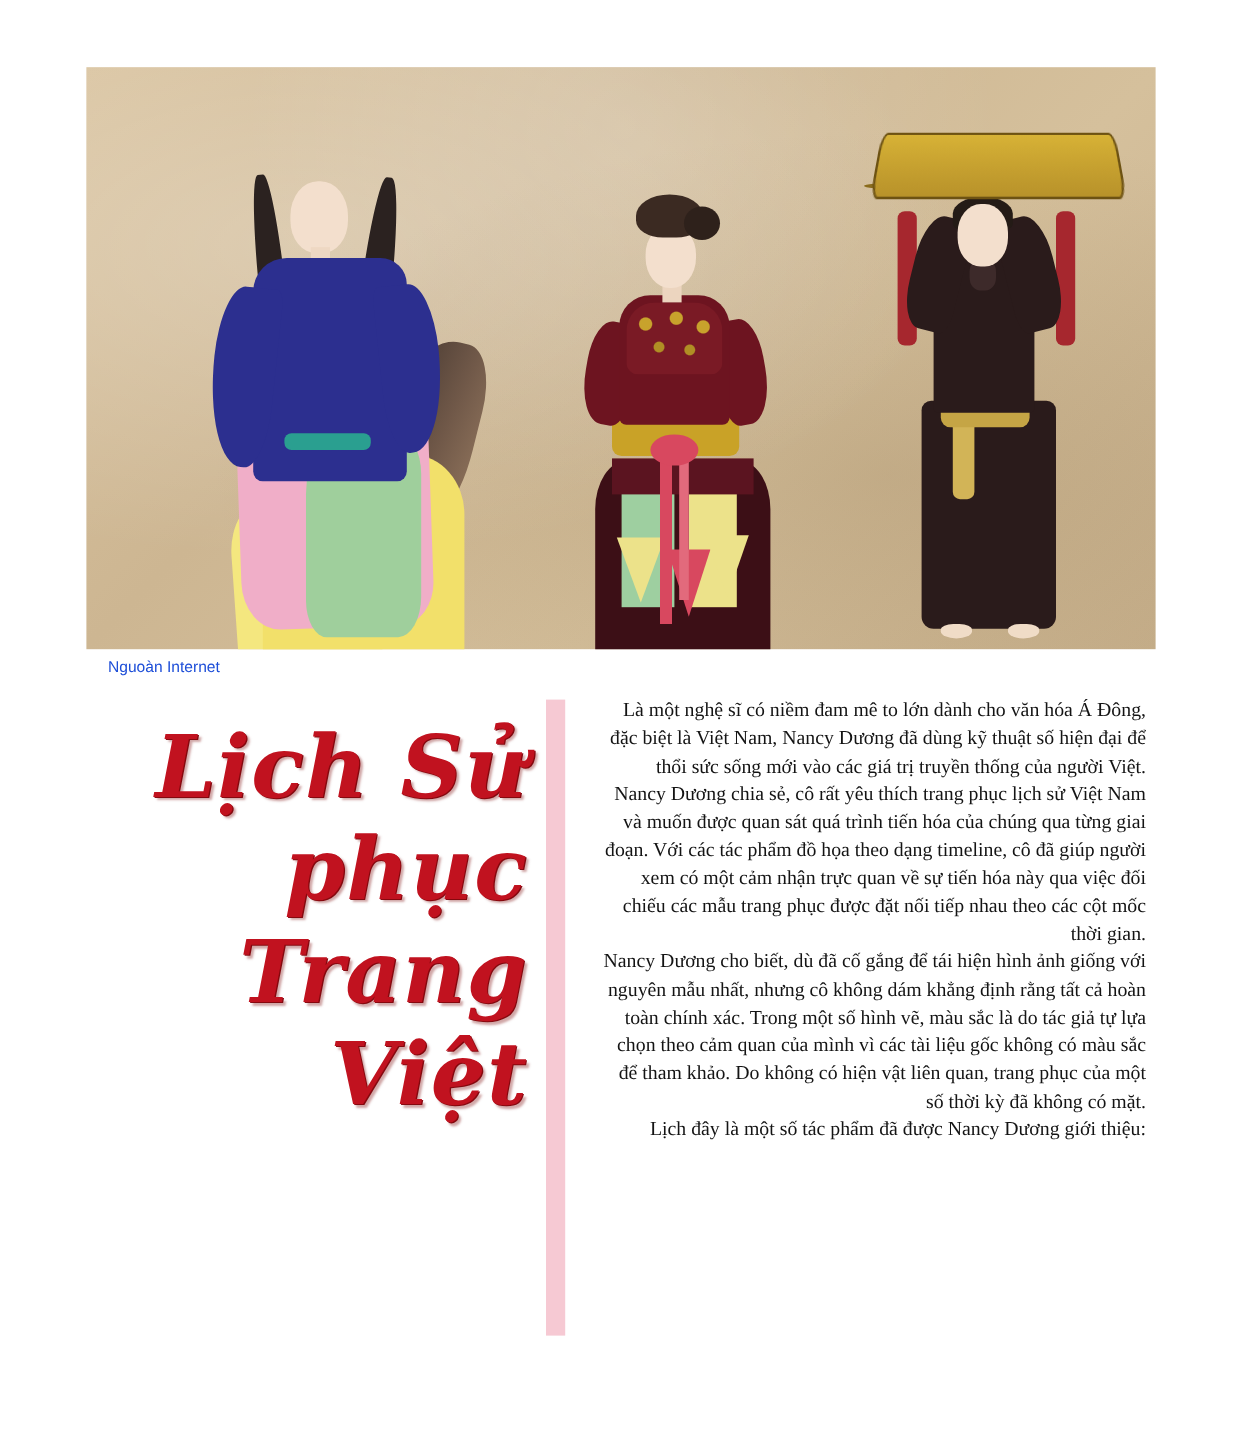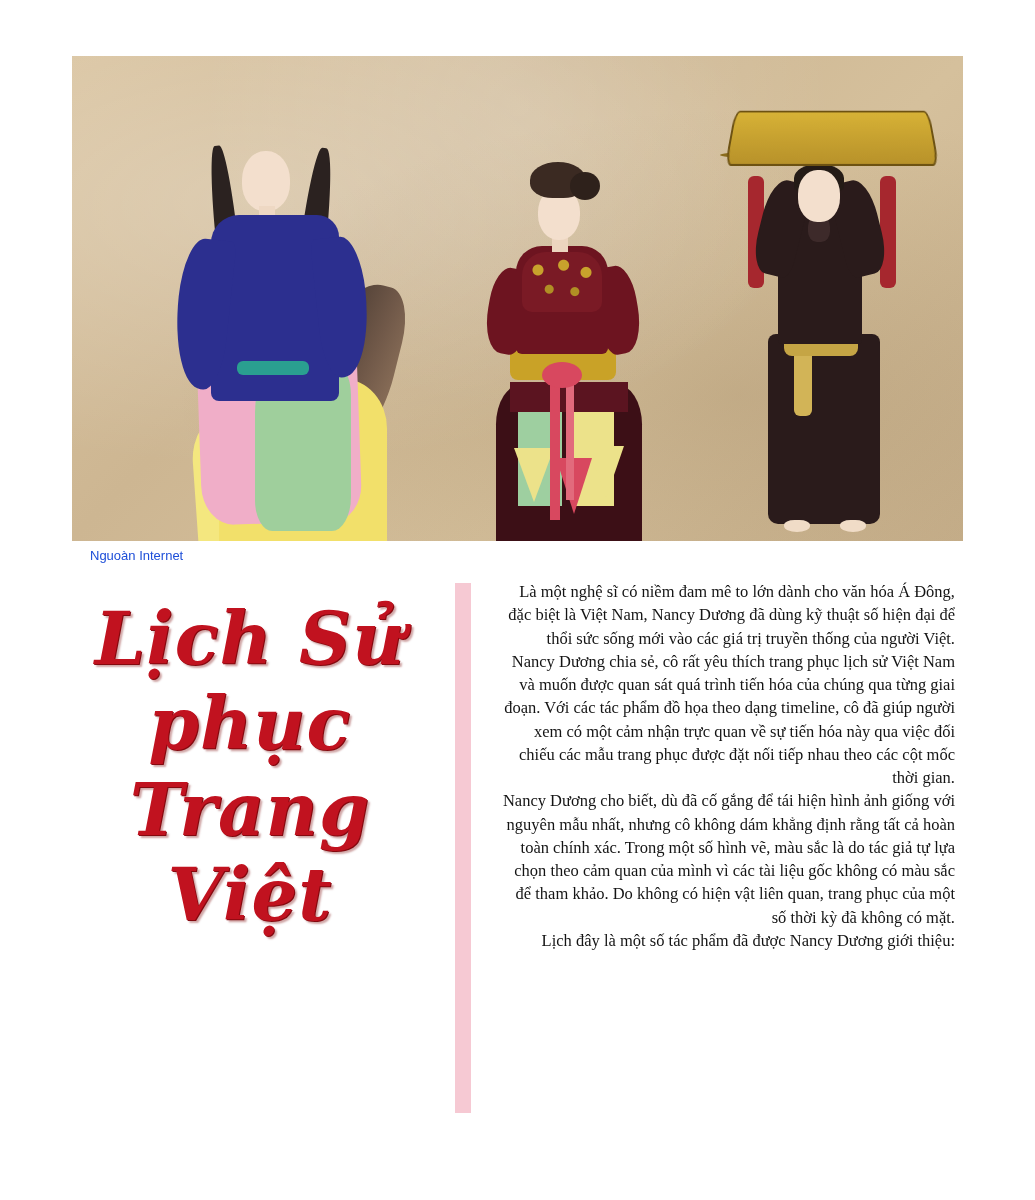--- a/index.html
+++ b/index.html
@@ -149,21 +149,21 @@
     font-size: 13px;
     color: #1d4ed8;
   }
 
   
   .title-block {
     position: absolute;
     left: 60px;
     top: 600px;
     width: 380px;
-    text-align: center;
+    text-align: right;
     font-family: "DejaVu Serif", serif;
     font-style: italic;
     font-weight: bold;
     color: #c1121f;
     letter-spacing: 1px;
     line-height: 1.02;
     text-shadow: 3px 3px 2px rgba(120,0,0,.35), 1px 1px 0 #8c0d16;
   }
   .title-block .line { font-size: 72px; margin: 2px 0 12px; white-space: nowrap; }
 

